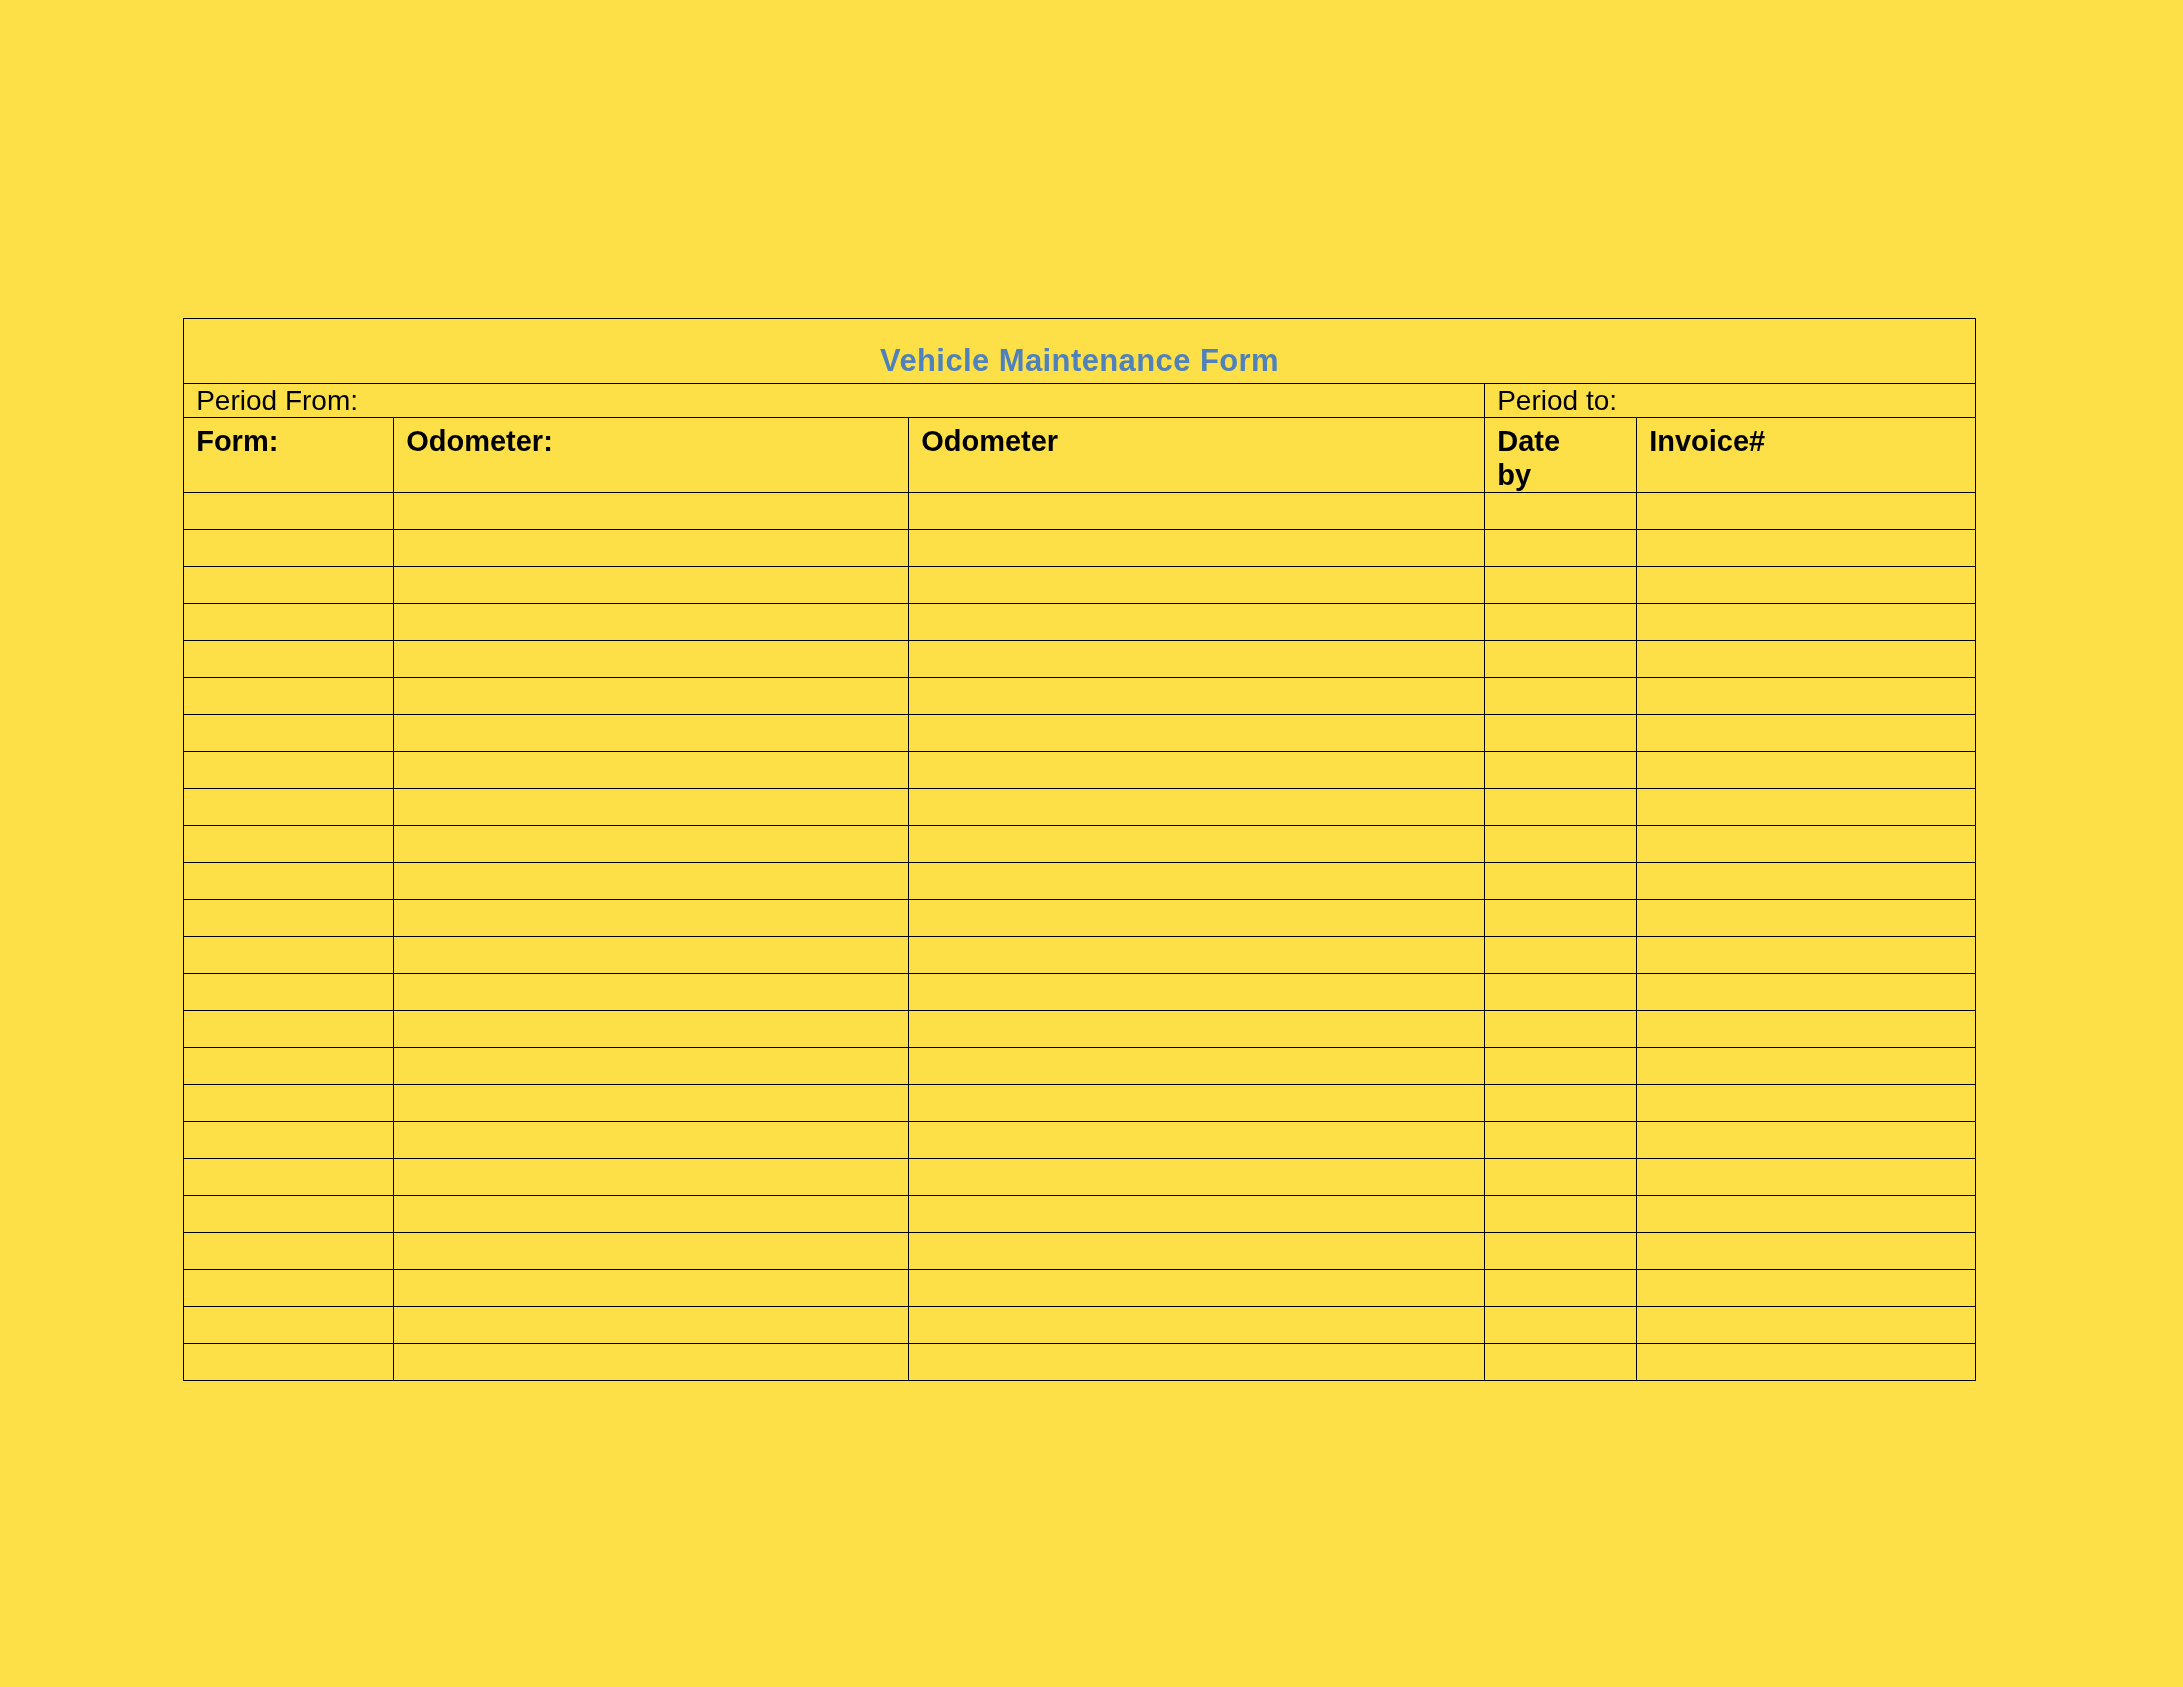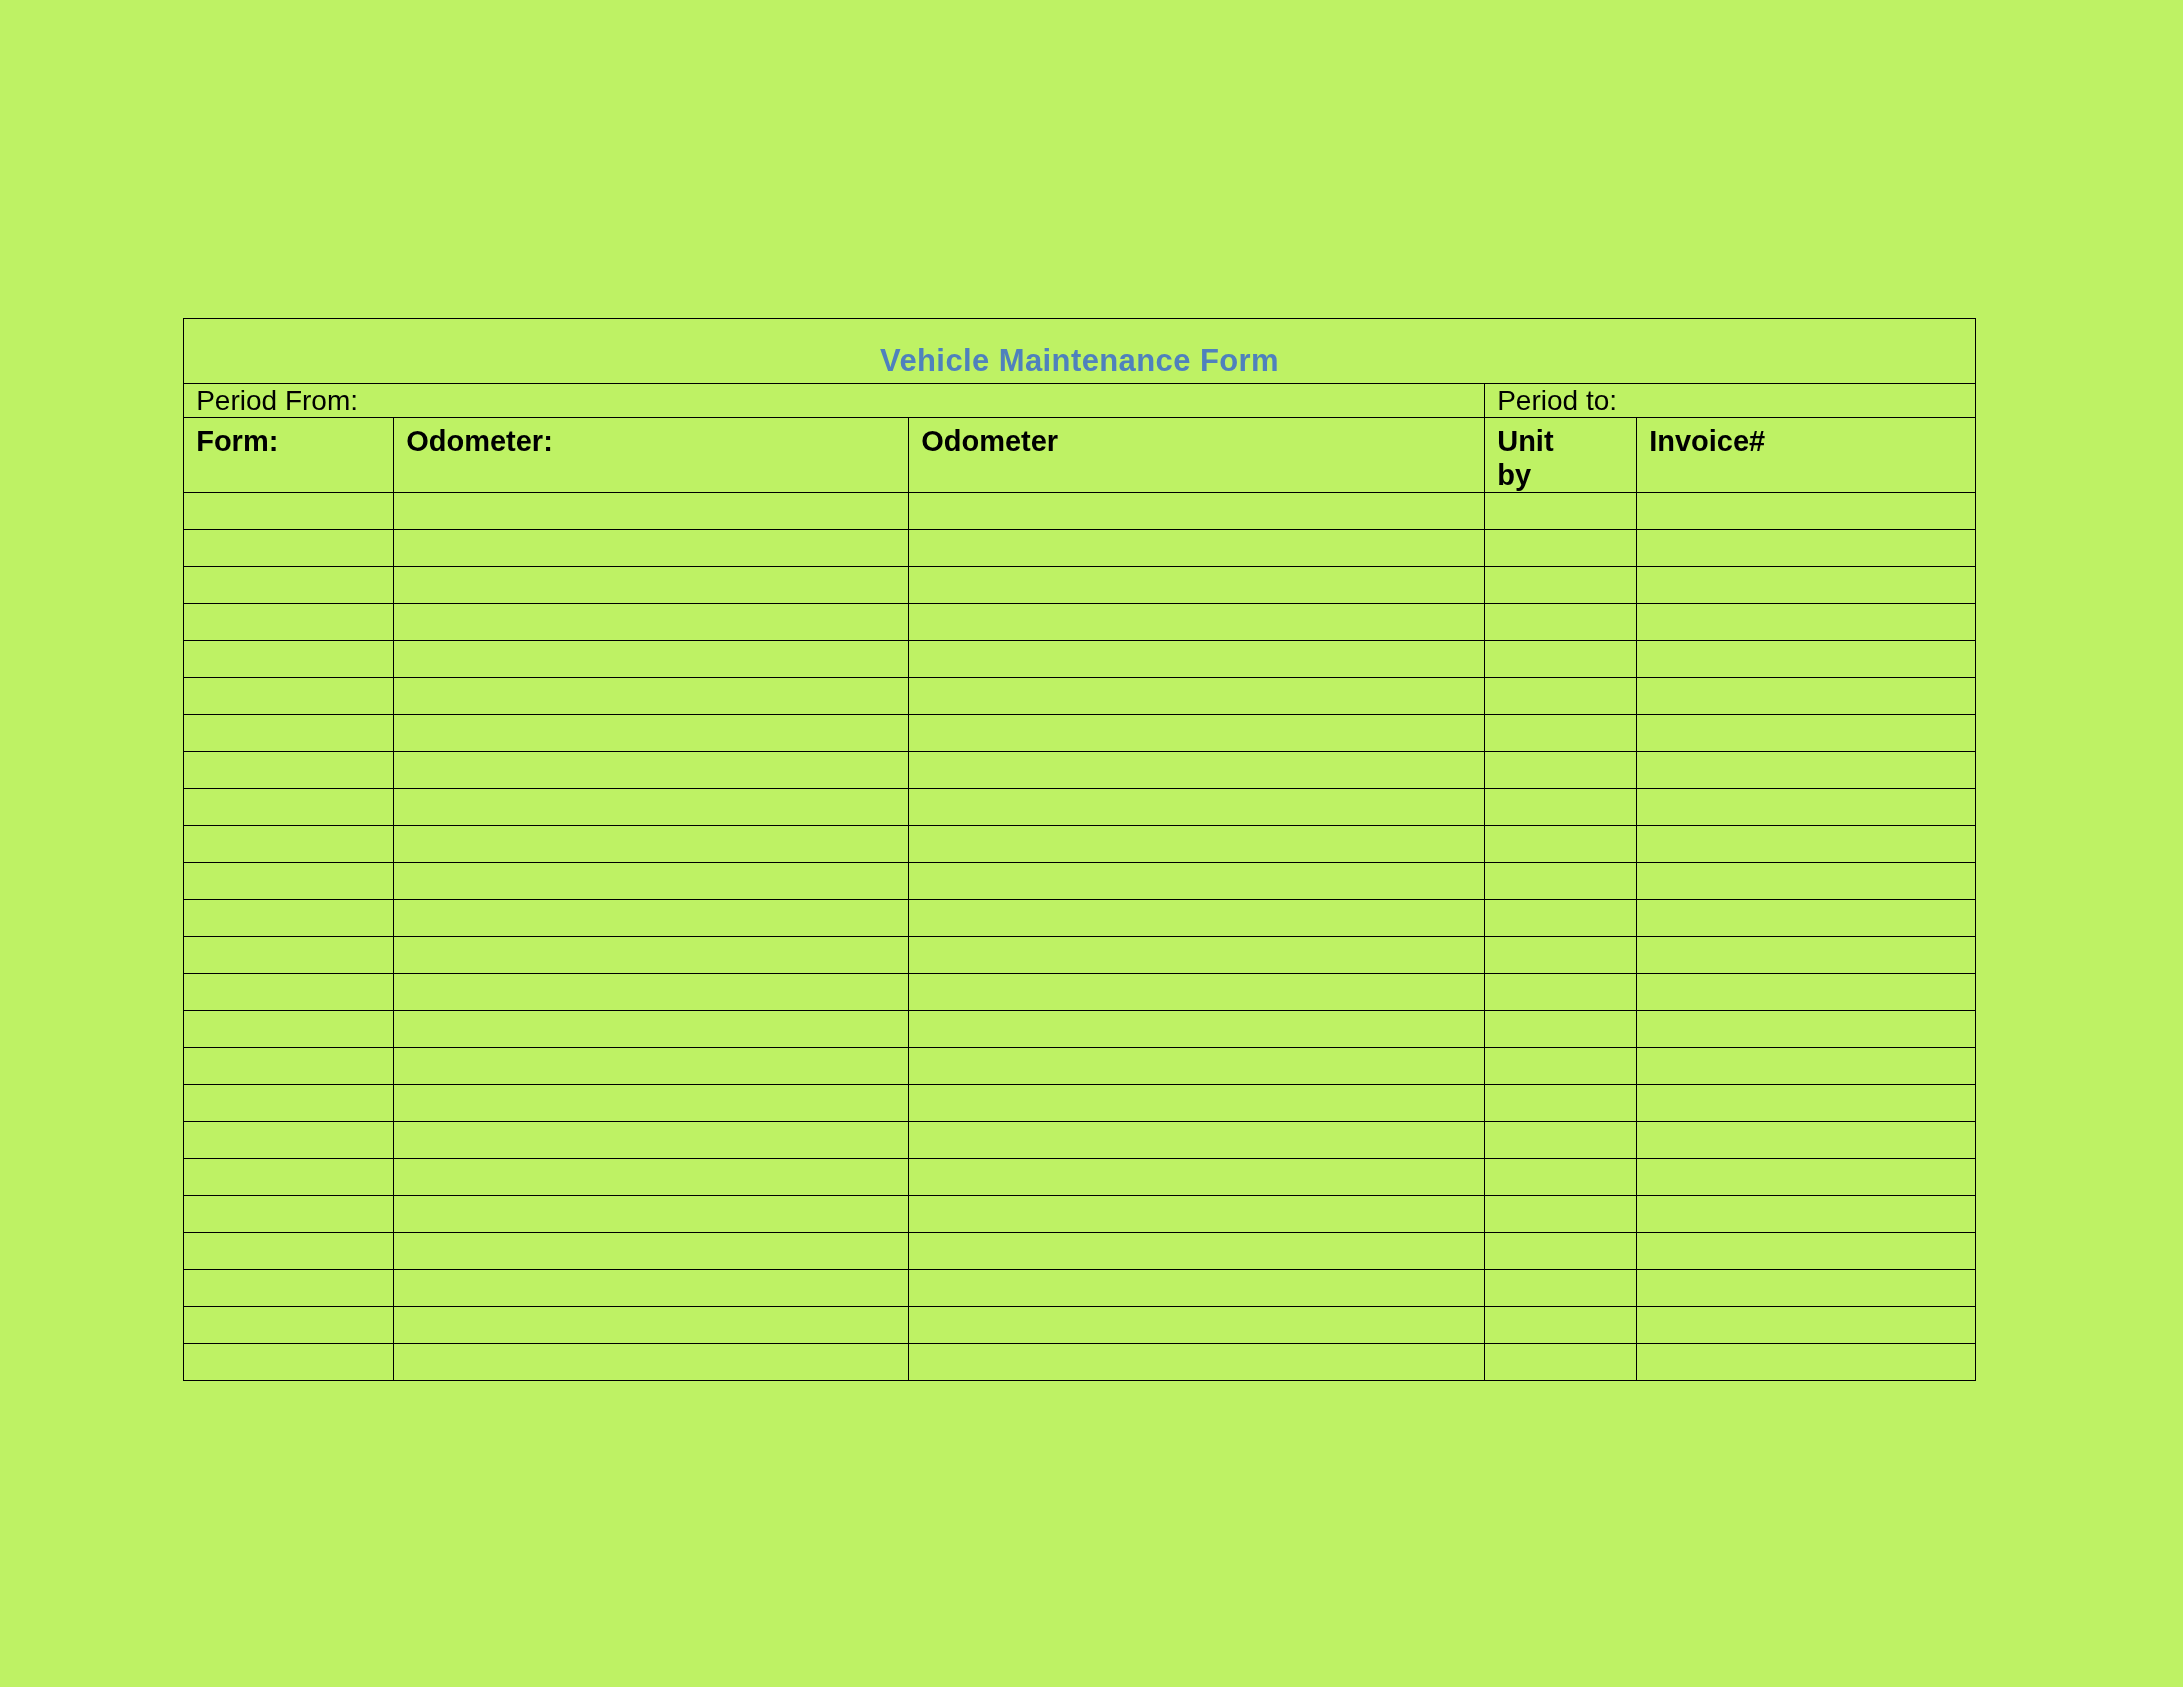--- a/index.html
+++ b/index.html
@@ -4,21 +4,21 @@
 <style>
   html, body {
     margin: 0;
     padding: 0;
     background: #ffffff;
   }
   .page {
     position: relative;
     width: 2184px;
     height: 1687px;
-    background: #bef264;
+    background: #fde047;
     overflow: hidden;
     font-family: "Liberation Sans", "DejaVu Sans", sans-serif;
     color: #000000;
   }
   table.form-table {
     position: absolute;
     left: 183px;
     top: 318px;
     width: 1793px;
     border-collapse: collapse;
@@ -93,21 +93,21 @@
         <th>
           <span>Form:</span>
         </th>
         <th>
           <span>Odometer:</span>
         </th>
         <th>
           <span>Odometer</span>
         </th>
         <th>
-          <span class="hdr-wrap">Unit by</span>
+          <span class="hdr-wrap">Date by</span>
         </th>
         <th>
           <span>Invoice#</span>
         </th>
       </tr>
     </tbody>
     <tbody>
         <tr class="data-row">
           <td></td>
           <td></td>

